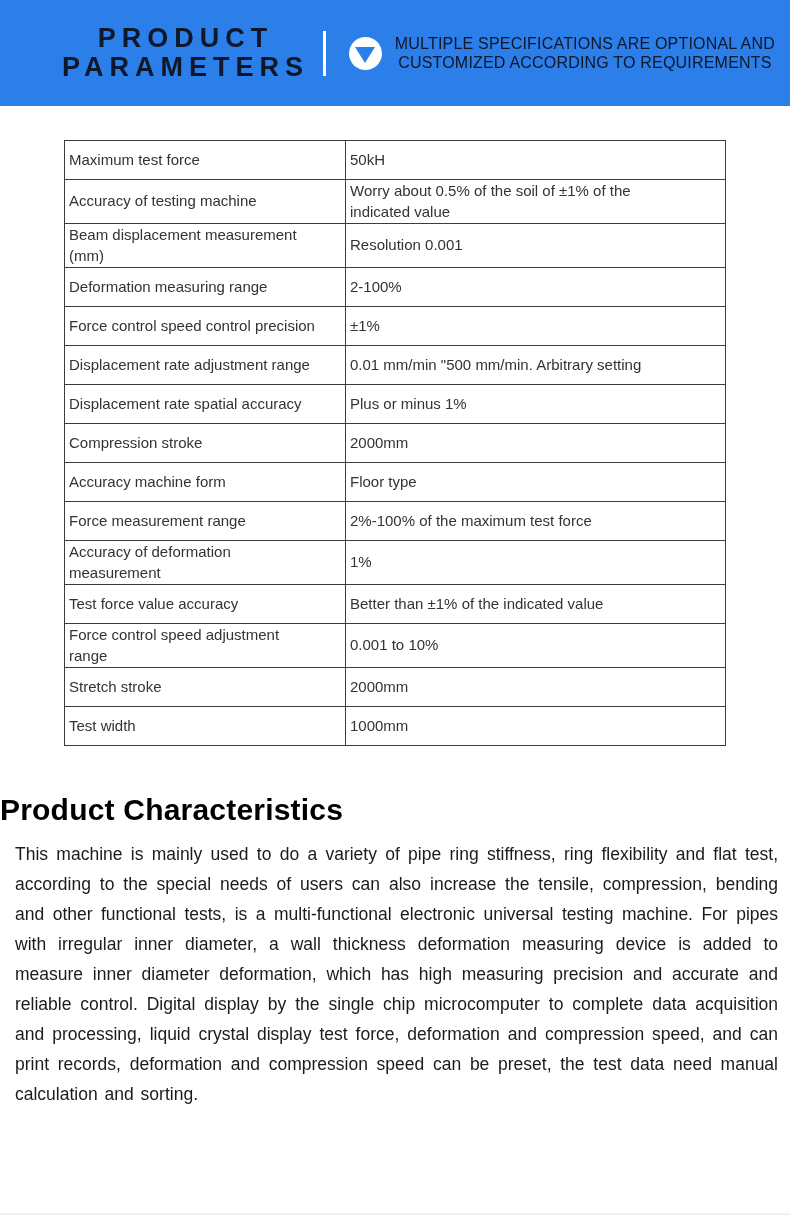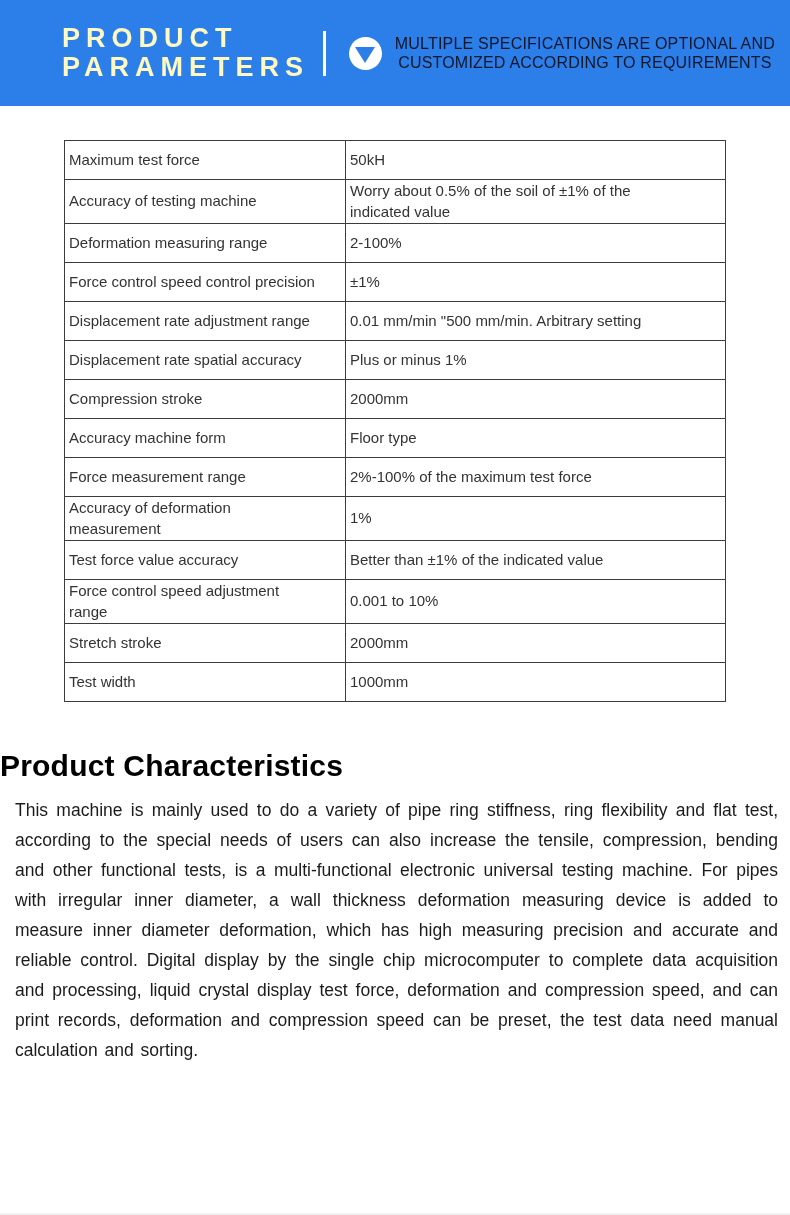--- a/index.html
+++ b/index.html
@@ -16,22 +16,22 @@
 
   
   .banner {
     height: 106px;
     background: #2c7ee9;
     display: flex;
     align-items: center;
   }
   .banner-title {
     margin-left: 62px;
-    text-align: left;
-    color: #fef9c3;
+    text-align: center;
+    color: #0f172a;
     font-weight: bold;
     font-size: 27px;
     line-height: 29px;
     letter-spacing: 6px;
     white-space: pre-line;
   }
   .banner-divider {
     width: 3px;
     height: 45px;
     background: #ffffff;
@@ -135,20 +135,25 @@
       <tr>
         <td class="col-label">Maximum test force</td>
         <td class="col-value">50kH</td>
       </tr>
       <tr>
         <td class="col-label">Accuracy of testing machine</td>
         <td class="col-value">Worry about 0.5% of the soil of ±1% of the
 indicated value</td>
       </tr>
       <tr>
+        <td class="col-label">Beam displacement measurement
+(mm)</td>
+        <td class="col-value">Resolution 0.001</td>
+      </tr>
+      <tr>
         <td class="col-label">Deformation measuring range</td>
         <td class="col-value">2-100%</td>
       </tr>
       <tr>
         <td class="col-label">Force control speed control precision</td>
         <td class="col-value">±1%</td>
       </tr>
       <tr>
         <td class="col-label">Displacement rate adjustment range</td>
         <td class="col-value">0.01 mm/min "500 mm/min. Arbitrary setting</td>

